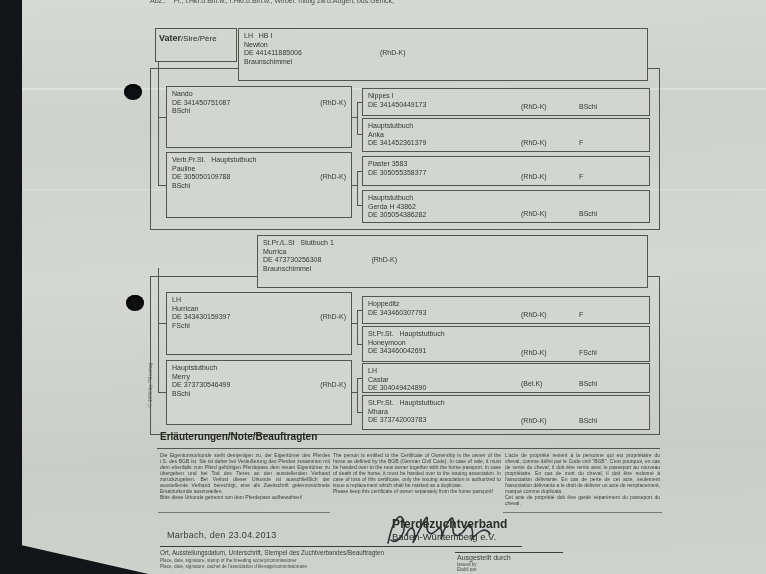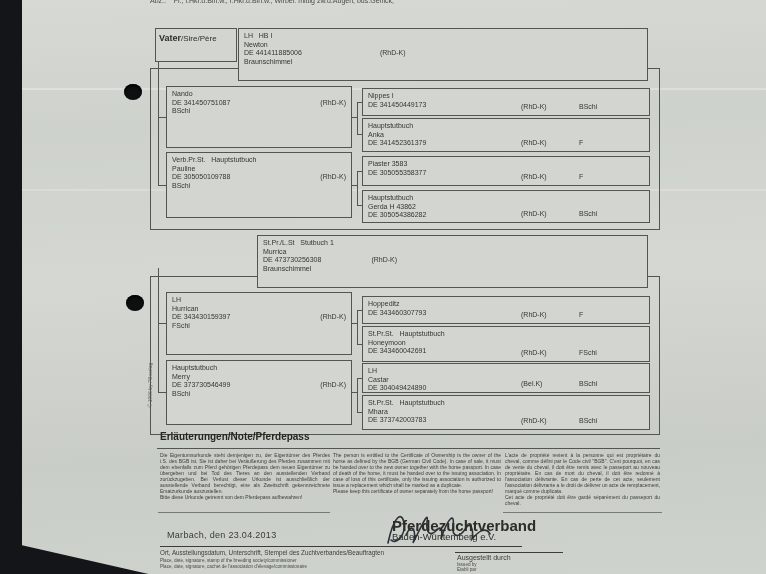--- a/index.html
+++ b/index.html
@@ -31,21 +31,21 @@
   .lblbox{position:absolute;background:#d2d5d0;border:1px solid #53564f;
     padding:4px 3px;font-size:9px;color:#2d2f29;box-sizing:border-box;}
   .lblbox .main{font-weight:bold;}
   .lblbox .rest{font-weight:normal;font-size:8px;}
   .vline{position:absolute;width:1px;background:#53564f;}
   .hline{position:absolute;height:1px;background:#53564f;}
   .notes-head{position:absolute;left:160px;top:431px;font-size:10px;font-weight:bold;color:#26271f;}
   .notecol{position:absolute;top:452px;font-size:5px;line-height:6px;color:#3c3e36;
     text-align:justify;white-space:pre-line;}
   .place-date{position:absolute;left:167px;top:530px;font-size:9px;color:#3a3c34;letter-spacing:0.3px;}
-  .issuer1{position:absolute;left:392px;top:517px;font-size:15px;font-weight:bold;color:#2b2d26;}
+  .issuer1{position:absolute;left:392px;top:517px;font-size:12px;font-weight:bold;color:#2b2d26;}
   .issuer2{position:absolute;left:392px;top:531px;font-size:9.5px;color:#2b2d26;}
   .caption-de{position:absolute;left:160px;top:549px;font-size:6.3px;color:#3c3e36;}
   .caption-sm{position:absolute;font-size:4.6px;color:#4a4c44;}
   .issued-de{position:absolute;left:457px;top:554px;font-size:7px;color:#3c3e36;}
   .sig{position:absolute;left:380px;top:503px;}
 </style>
 </head>
 <body>
 
 <div class="paper">
@@ -210,21 +210,21 @@
     </div>
 
     <div class="pbox g3" style="left:362px;top:395px;width:288px;height:35px">
       <div class="pline">St.Pr.St.   Hauptstutbuch</div>
       <div class="pline">Mhara</div>
       <div class="pline">DE 373742003783</div>
       <span class="tag">(RhD-K)</span>
       <span class="rank">BSchi</span>
     </div>
 
-    <div class="notes-head">Erläuterungen/Note/Pferdepass</div>
+    <div class="notes-head">Erläuterungen/Note/Beauftragten</div>
     <div class="hline" style="left:157px;top:448px;width:503px"></div>
     <div class="notecol" style="left:160px;width:170px">Die Eigentumsurkunde steht demjenigen zu, der Eigentümer des Pferdes i.S. des BGB ist. Sie ist daher bei Veräußerung des Pferdes zusammen mit dem ebenfalls zum Pferd gehörigen Pferdepass dem neuen Eigentümer zu übergeben und bei Tod des Tieres an den ausstellenden Verband zurückzugeben. Bei Verlust dieser Urkunde ist ausschließlich der ausstellende Verband berechtigt, eine als Zweitschrift gekennzeichnete Ersatzurkunde auszustellen.
 Bitte diese Urkunde getrennt von dem Pferdepass aufbewahren!</div>
     <div class="notecol" style="left:333px;width:168px">The person is entitled to the Certificate of Ownership is the owner of the horse as defined by the BGB (German Civil Code). In case of sale, it must be handed over to the new owner together with the horse passport. In case of death of the horse, it must be handed over to the issuing association. In case of loss of this certificate, only the issuing association is authorized to issue a replacement which shall be marked as a duplicate.
 Please keep this certificate of owner separately from the horse passport!</div>
     <div class="notecol" style="left:505px;width:155px">L'acte de propriété revient à la personne qui est propriétaire du cheval, comme défini par le Code civil "BGB". C'est pourquoi, en cas de vente du cheval, il doit être remis avec le passeport au nouveau propriétaire. En cas de mort du cheval, il doit être redonné à l'association délivrante. En cas de perte de cet acte, seulement l'association délivrante a le droit de délivrer un acte de remplacement, marqué comme duplicata.
 Cet acte de propriété doit être gardé séparément du passeport du cheval.</div>
     <div class="hline" style="left:158px;top:512px;width:172px;opacity:.7"></div>
     <div class="hline" style="left:503px;top:512px;width:159px;opacity:.7"></div>
 

